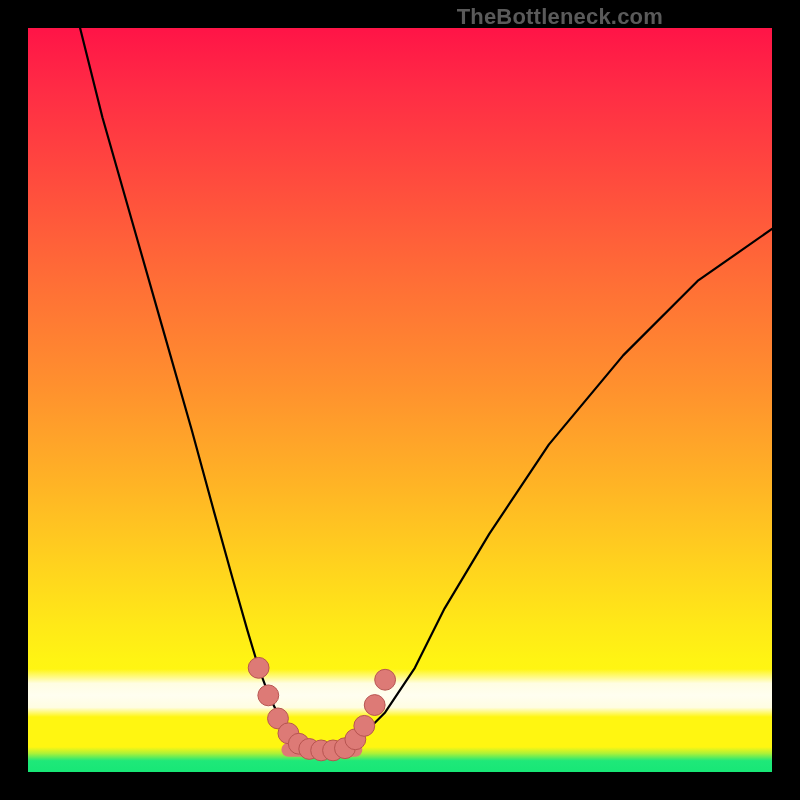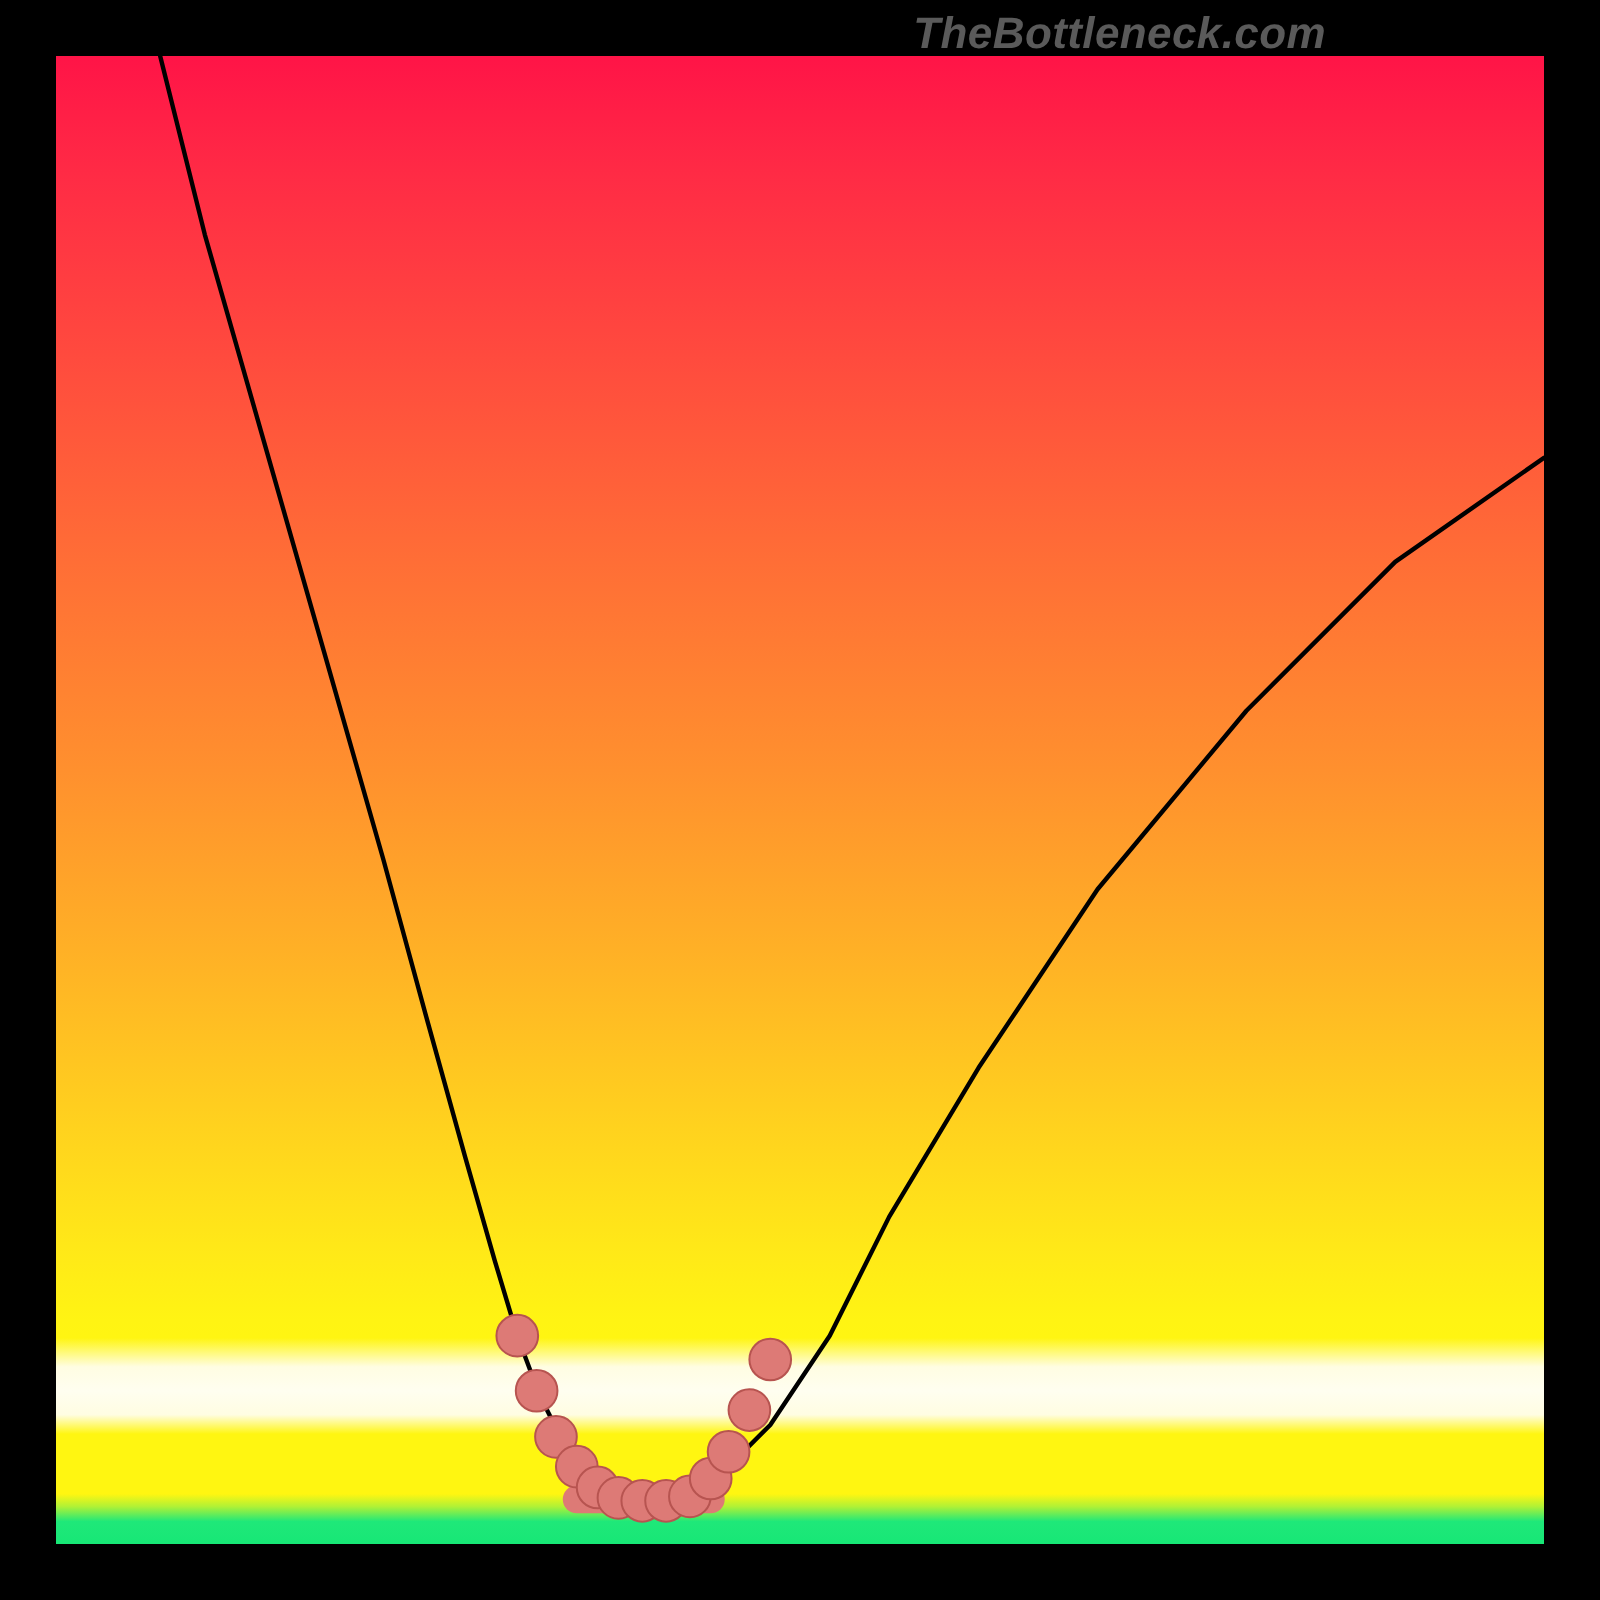--- a/index.html
+++ b/index.html
@@ -9,21 +9,20 @@
     height: 800px;
     background: #000000;
     overflow: hidden;
     font-family: Arial, Helvetica, sans-serif;
   }
   .stage {
     position: relative;
     width: 673px;
     height: 800px;
     background: #000000;
-    font-style: italic;
   }
   .watermark {
     position: absolute;
     top: 4px;
     right: 10px;
     color: #5a5a5a;
     font-size: 22px;
     font-weight: 600;
     letter-spacing: 0.2px;
     z-index: 50;

